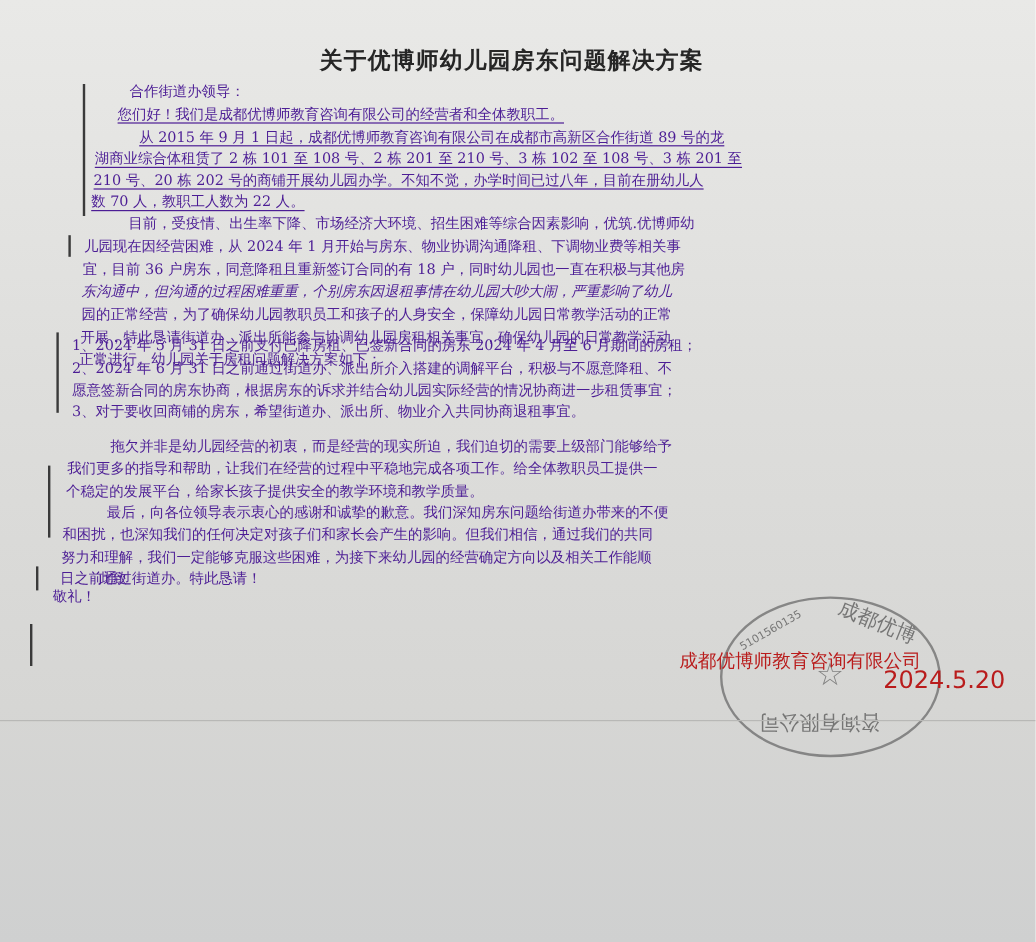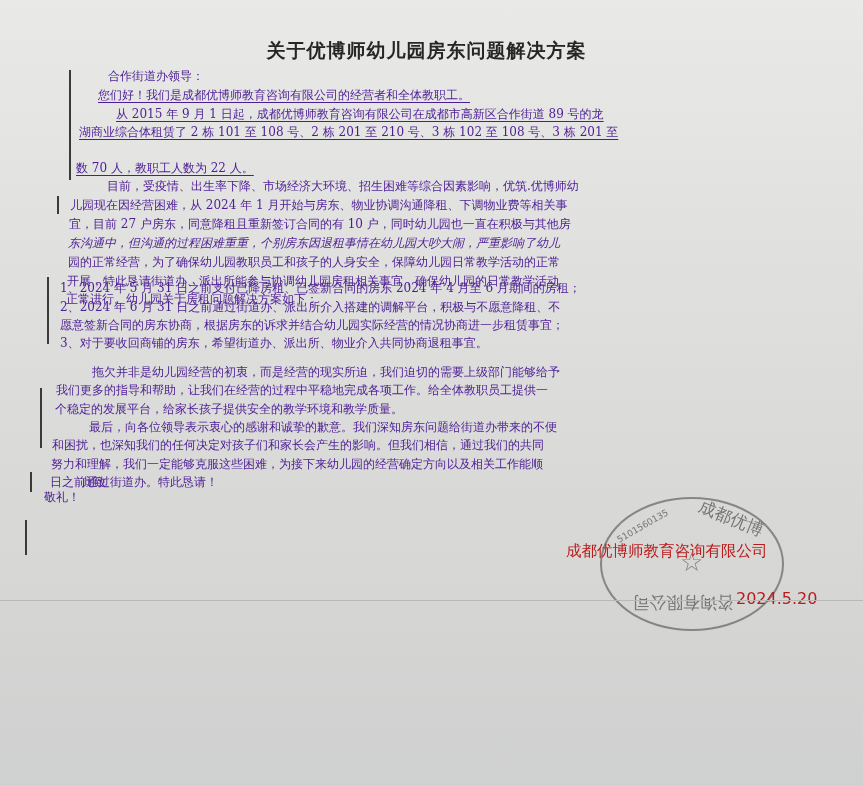--- a/index.html
+++ b/index.html
@@ -46,25 +46,26 @@
   <div class="margin-bar" style="left:47px; top:277px; height:67px;"></div>
   <div class="margin-bar" style="left:40px; top:388px; height:60px;"></div>
   <div class="margin-bar" style="left:30px; top:472px; height:20px;"></div>
   <div class="margin-bar" style="left:25px; top:520px; height:35px;"></div>
 
   <div class="line" style="left:108px; top:67px;">合作街道办领导：</div>
   <div class="line u" style="left:98px; top:86px;">您们好！我们是成都优博师教育咨询有限公司的经营者和全体教职工。</div>
 
   <div class="line u" style="left:116px; top:105px;">从 2015 年 9 月 1 日起，成都优博师教育咨询有限公司在成都市高新区合作街道 89 号的龙</div>
   <div class="line u" style="left:79px; top:123px;">湖商业综合体租赁了 2 栋 101 至 108 号、2 栋 201 至 210 号、3 栋 102 至 108 号、3 栋 201 至</div>
+  <div class="line u" style="left:78px; top:141px;">210 号、20 栋 202 号的商铺开展幼儿园办学。不知不觉，办学时间已过八年，目前在册幼儿人</div>
   <div class="line u" style="left:76px; top:159px;">数 70 人，教职工人数为 22 人。</div>
 
   <div class="line" style="left:107px; top:177px;">目前，受疫情、出生率下降、市场经济大环境、招生困难等综合因素影响，优筑.优博师幼</div>
   <div class="line" style="left:70px; top:196px;">儿园现在因经营困难，从 2024 年 1 月开始与房东、物业协调沟通降租、下调物业费等相关事</div>
-  <div class="line" style="left:69px; top:215px;">宜，目前 27 户房东，同意降租且重新签订合同的有 10 户，同时幼儿园也一直在积极与其他房</div>
+  <div class="line" style="left:69px; top:215px;">宜，目前 36 户房东，同意降租且重新签订合同的有 18 户，同时幼儿园也一直在积极与其他房</div>
   <div class="line" style="left:68px; top:234px;font-style:italic;">东沟通中，但沟通的过程困难重重，个别房东因退租事情在幼儿园大吵大闹，严重影响了幼儿</div>
   <div class="line" style="left:68px; top:253px;">园的正常经营，为了确保幼儿园教职员工和孩子的人身安全，保障幼儿园日常教学活动的正常</div>
   <div class="line" style="left:67px; top:272px;">开展，特此恳请街道办、派出所能参与协调幼儿园房租相关事宜，确保幼儿园的日常教学活动</div>
   <div class="line" style="left:66px; top:290px;">正常进行。幼儿园关于房租问题解决方案如下：</div>
 
   <div class="line" style="left:60px; top:279px; top:279px;">1、2024 年 5 月 31 日之前支付已降房租、已签新合同的房东 2024 年 4 月至 6 月期间的房租；</div>
   <div class="line" style="left:60px; top:298px;">2、2024 年 6 月 31 日之前通过街道办、派出所介入搭建的调解平台，积极与不愿意降租、不</div>
   <div class="line" style="left:60px; top:316px;">愿意签新合同的房东协商，根据房东的诉求并结合幼儿园实际经营的情况协商进一步租赁事宜；</div>
   <div class="line" style="left:60px; top:334px;">3、对于要收回商铺的房东，希望街道办、派出所、物业介入共同协商退租事宜。</div>
 
@@ -81,16 +82,16 @@
   <div class="line" style="left:44px; top:488px;">敬礼！</div>
 
   <div class="stamp">
     <div class="stamp-text" style="left:95px; top:8px; transform:rotate(22deg);">成都优博</div>
     <div class="stamp-text" style="left:12px; top:22px; font-size:9px; transform:rotate(-30deg);">5101560135</div>
     <div class="stamp-star">☆</div>
     <div class="stamp-text" style="left:30px; top:92px; transform:rotate(180deg);">咨询有限公司</div>
   </div>
 
   <div class="sign" style="left:566px; top:541px;">成都优博师教育咨询有限公司</div>
-  <div class="sign" style="left:736px; top:589px; font-size:16px;">2024.5.20</div>
+  <div class="sign" style="left:736px; top:554px; font-size:20px;">2024.5.20</div>
 
   <div class="fold" style="left:0; top:600px; width:863px;"></div>
 </div>
 
 </body></html>

